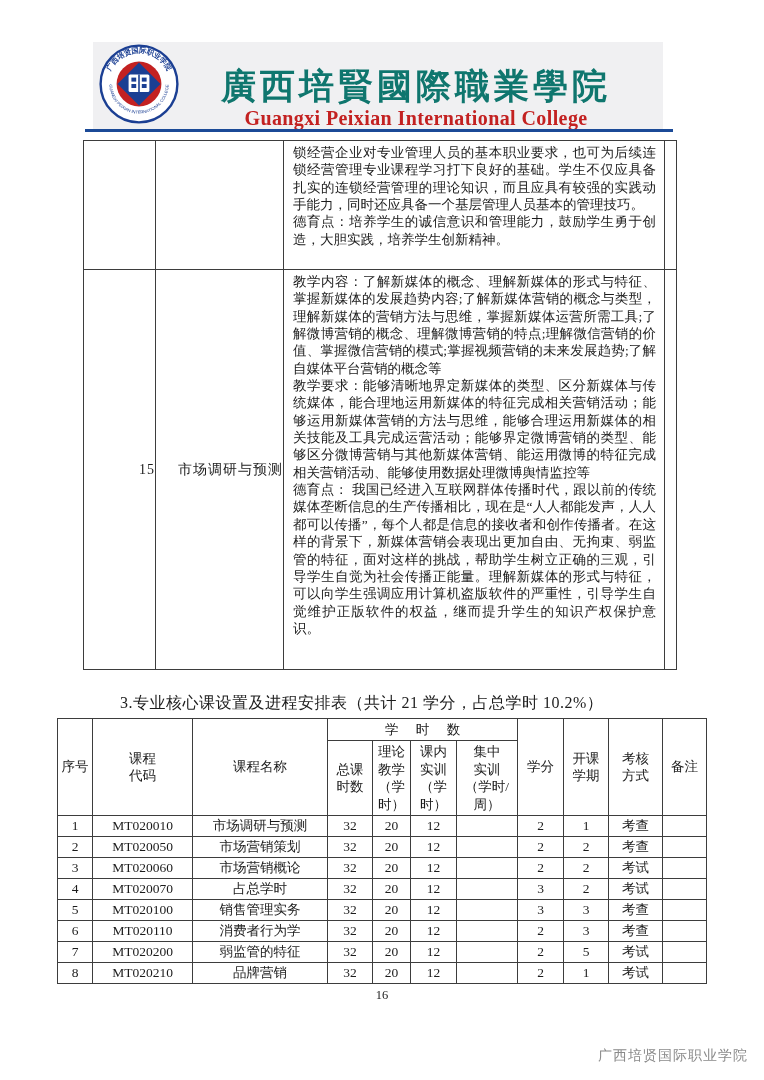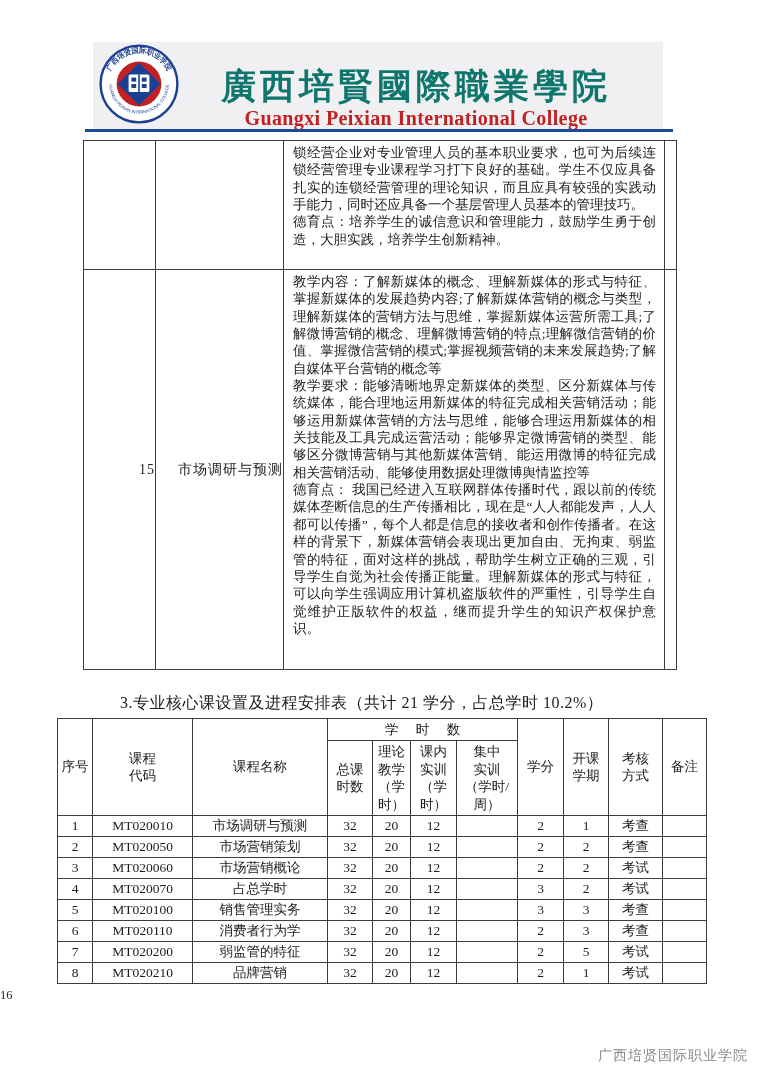--- a/index.html
+++ b/index.html
@@ -55,21 +55,21 @@
     border:1px solid #3d3d3d; text-align:center; vertical-align:middle;
     font-weight:normal; padding:0; overflow:hidden;
   }
   .core-table th { white-space:pre-line; line-height:17.5px; font-size:13.5px;font-family:Liberation Serif, serif; }
   .core-table .hrowA { height:22px; }
   .core-table .hrowB { height:75px; }
   .core-table .drow  { height:21px; }
   .core-table .hours-group { letter-spacing:7px; text-indent:7px; }
   
   .page-number {
-    position:absolute; left:0; top:988px; width:764px; 
+    position:absolute; left:0; top:988px; width:764px; text-align:center;
     font-size:12.5px; color:#222;
   }
   .watermark {
     position:absolute; right:16px; top:1047px; font-size:14px; color:#8a8a8a;
     letter-spacing:1px;
   }
 </style>
 </head>
 <body>
 

